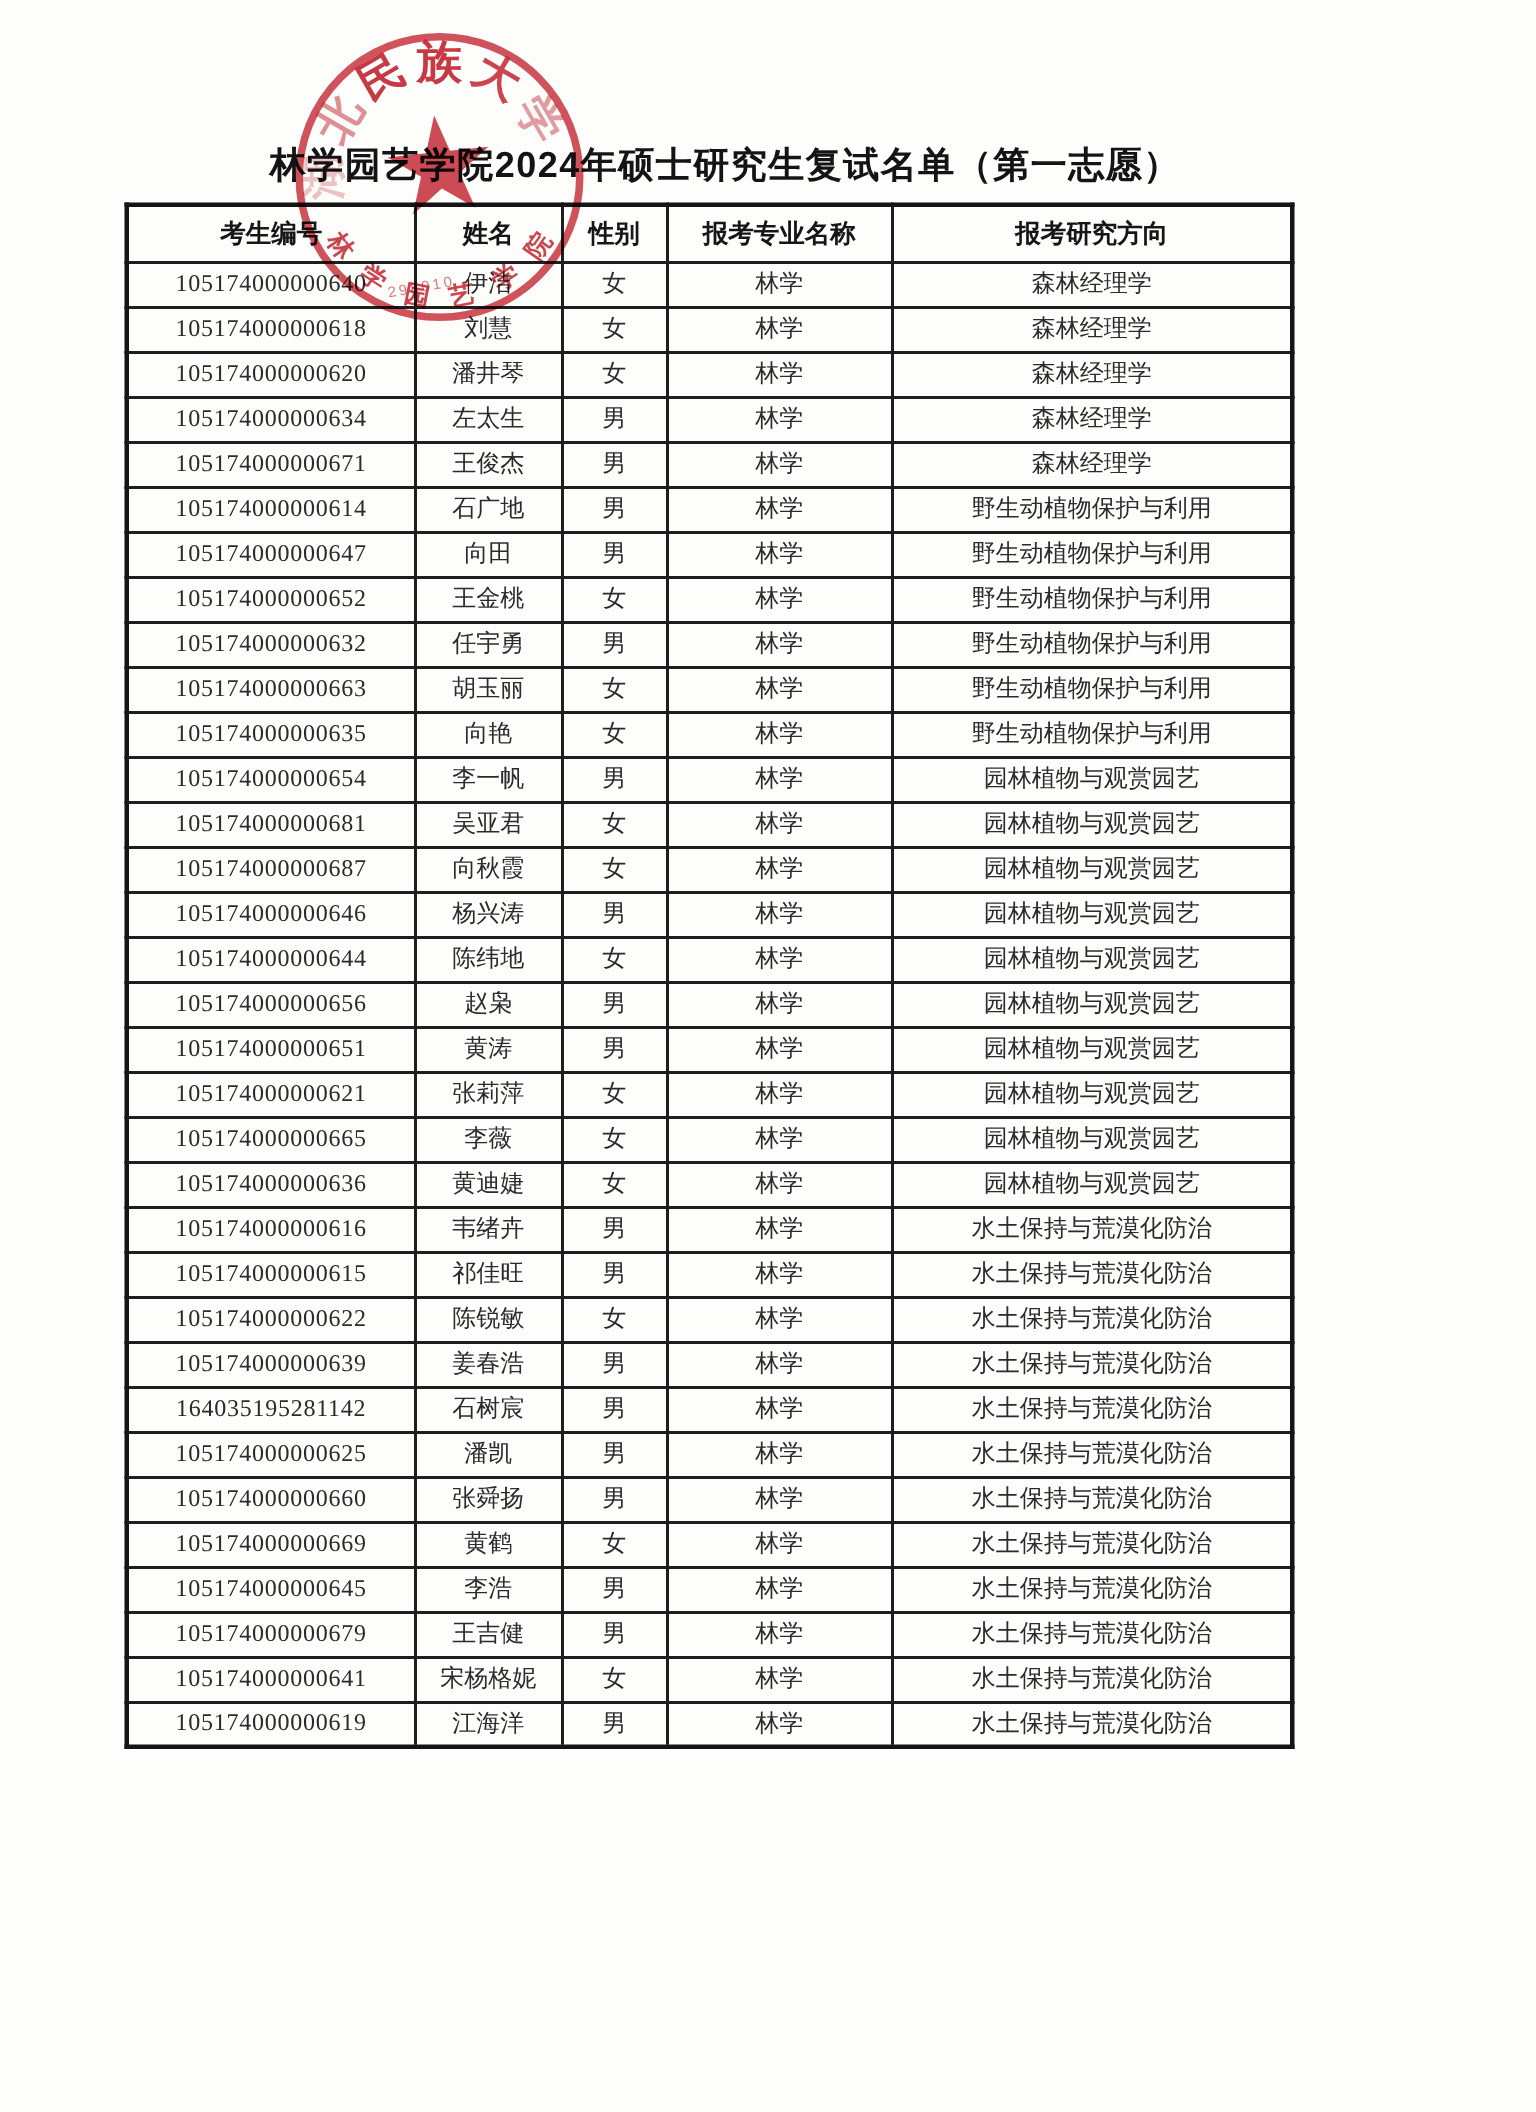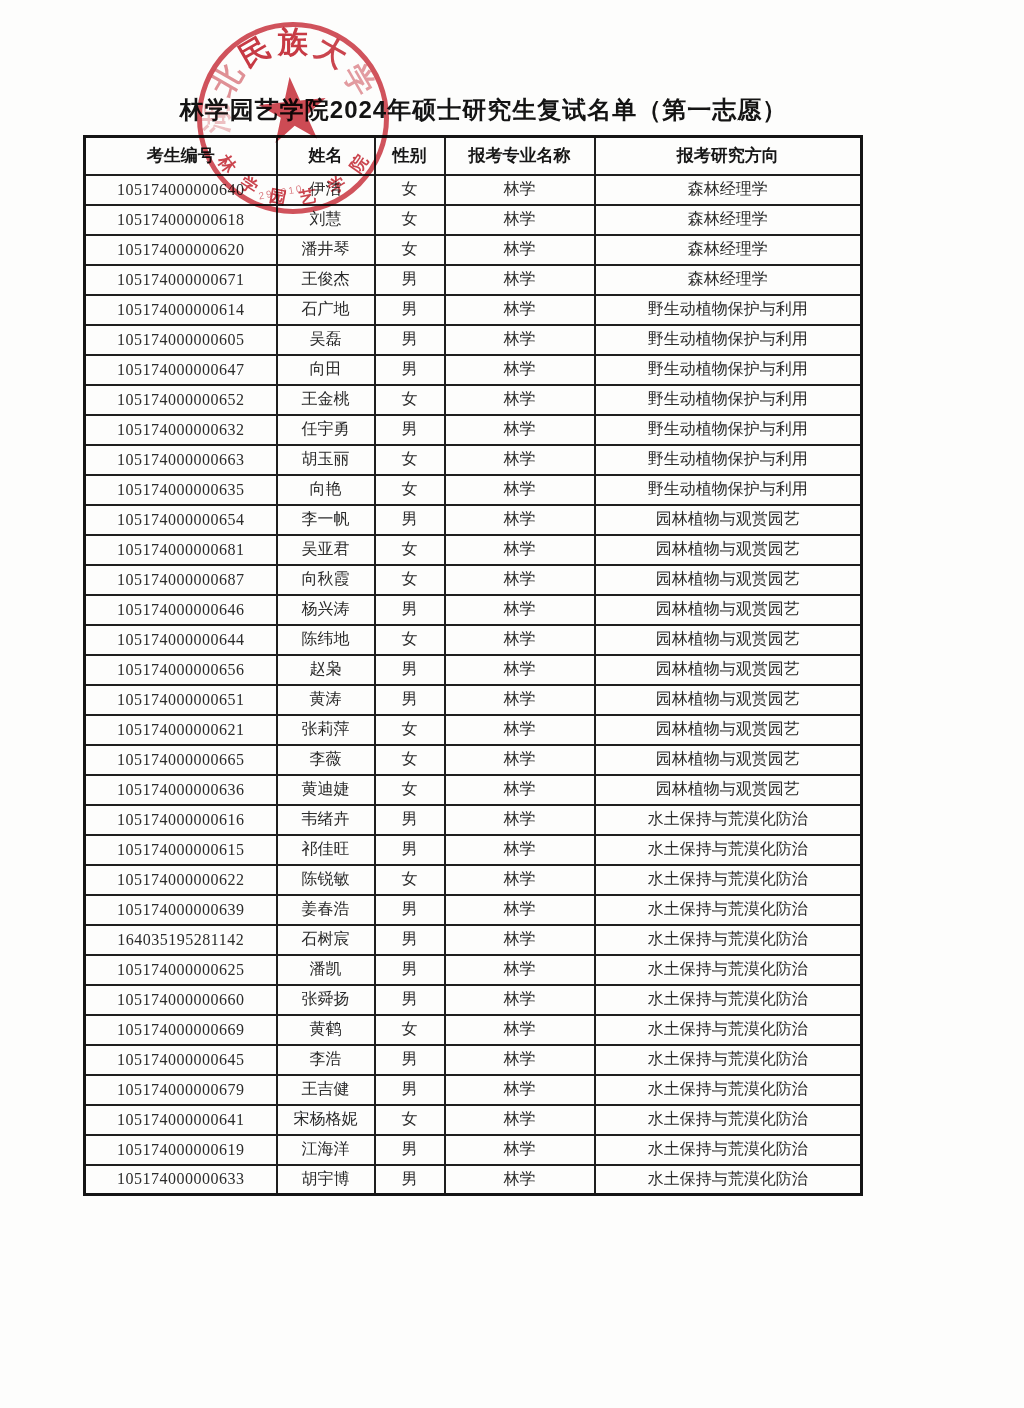--- a/index.html
+++ b/index.html
@@ -134,41 +134,41 @@
           <td class="cell-direction">森林经理学</td>
         </tr>
         <tr>
           <td class="cell-id">105174000000620</td>
           <td class="cell-name">潘井琴</td>
           <td class="cell-gender">女</td>
           <td class="cell-major">林学</td>
           <td class="cell-direction">森林经理学</td>
         </tr>
         <tr>
+          <td class="cell-id">105174000000634</td>
+          <td class="cell-name">左太生</td>
+          <td class="cell-gender">男</td>
+          <td class="cell-major">林学</td>
+          <td class="cell-direction">森林经理学</td>
+        </tr>
+        <tr>
           <td class="cell-id">105174000000671</td>
           <td class="cell-name">王俊杰</td>
           <td class="cell-gender">男</td>
           <td class="cell-major">林学</td>
           <td class="cell-direction">森林经理学</td>
         </tr>
         <tr>
           <td class="cell-id">105174000000614</td>
           <td class="cell-name">石广地</td>
           <td class="cell-gender">男</td>
           <td class="cell-major">林学</td>
           <td class="cell-direction">野生动植物保护与利用</td>
         </tr>
         <tr>
-          <td class="cell-id">105174000000605</td>
-          <td class="cell-name">吴磊</td>
-          <td class="cell-gender">男</td>
-          <td class="cell-major">林学</td>
-          <td class="cell-direction">野生动植物保护与利用</td>
-        </tr>
-        <tr>
           <td class="cell-id">105174000000647</td>
           <td class="cell-name">向田</td>
           <td class="cell-gender">男</td>
           <td class="cell-major">林学</td>
           <td class="cell-direction">野生动植物保护与利用</td>
         </tr>
         <tr>
           <td class="cell-id">105174000000652</td>
           <td class="cell-name">王金桃</td>
           <td class="cell-gender">女</td>
@@ -339,27 +339,20 @@
         <tr>
           <td class="cell-id">105174000000641</td>
           <td class="cell-name">宋杨格妮</td>
           <td class="cell-gender">女</td>
           <td class="cell-major">林学</td>
           <td class="cell-direction">水土保持与荒漠化防治</td>
         </tr>
         <tr>
           <td class="cell-id">105174000000619</td>
           <td class="cell-name">江海洋</td>
-          <td class="cell-gender">男</td>
-          <td class="cell-major">林学</td>
-          <td class="cell-direction">水土保持与荒漠化防治</td>
-        </tr>
-        <tr>
-          <td class="cell-id">105174000000633</td>
-          <td class="cell-name">胡宇博</td>
           <td class="cell-gender">男</td>
           <td class="cell-major">林学</td>
           <td class="cell-direction">水土保持与荒漠化防治</td>
         </tr>
       </tbody>
   </table>
 
   <div class="stamp">
     <div class="ring"></div>
     <span class="star">★</span>

